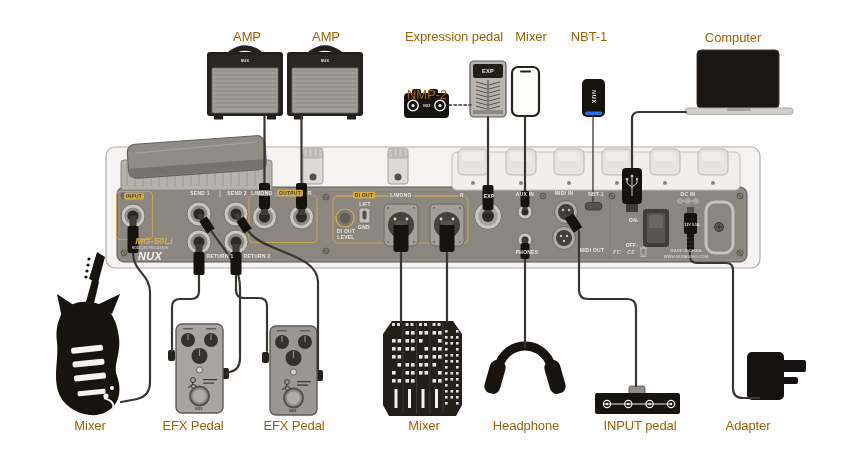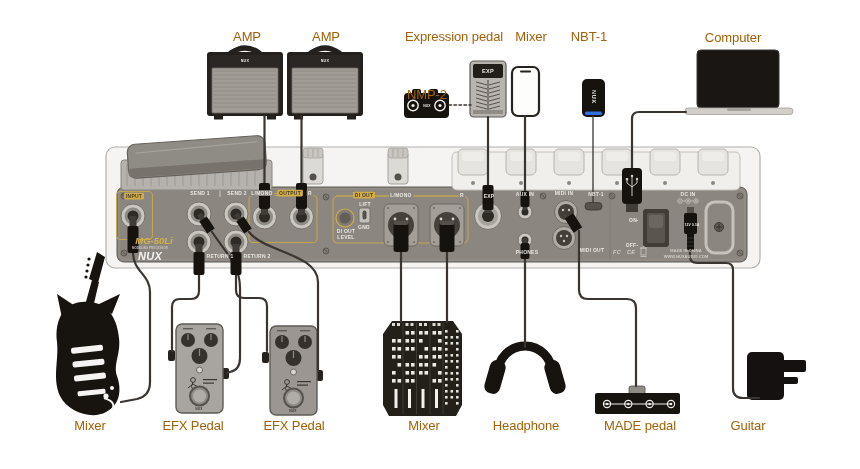--- a/index.html
+++ b/index.html
@@ -618,22 +618,22 @@
   <div class="lbl" style="left:427px;top:87px">NMP-2</div>
   <div class="lbl" style="left:454px;top:29px">Expression pedal</div>
   <div class="lbl" style="left:531px;top:29px">Mixer</div>
   <div class="lbl" style="left:589px;top:29px">NBT-1</div>
   <div class="lbl" style="left:733px;top:30px">Computer</div>
   <div class="lbl" style="left:90px;top:418px">Mixer</div>
   <div class="lbl" style="left:193px;top:418px">EFX Pedal</div>
   <div class="lbl" style="left:294px;top:418px">EFX Pedal</div>
   <div class="lbl" style="left:424px;top:418px">Mixer</div>
   <div class="lbl" style="left:526px;top:418px">Headphone</div>
-  <div class="lbl" style="left:640px;top:418px">MADE pedal</div>
-  <div class="lbl" style="left:748px;top:418px">Guitar</div>
+  <div class="lbl" style="left:640px;top:418px">INPUT pedal</div>
+  <div class="lbl" style="left:748px;top:418px">Adapter</div>
 
   <div class="pl badge" style="left:134px;top:196px">INPUT</div>
   <div class="pl" style="left:200px;top:193px">SEND 1</div>
   <div class="pl" style="left:237px;top:193px">SEND 2</div>
   <div class="pl mask" style="left:262px;top:193px">L/MONO</div>
   <div class="pl badge" style="left:290px;top:193px">OUTPUT</div>
   <div class="pl mask" style="left:310px;top:193px">R</div>
   <div class="pl" style="left:220px;top:256px">RETURN 1</div>
   <div class="pl" style="left:257px;top:256px">RETURN 2</div>
   <div class="pl badge" style="left:364px;top:195px">DI OUT</div>

